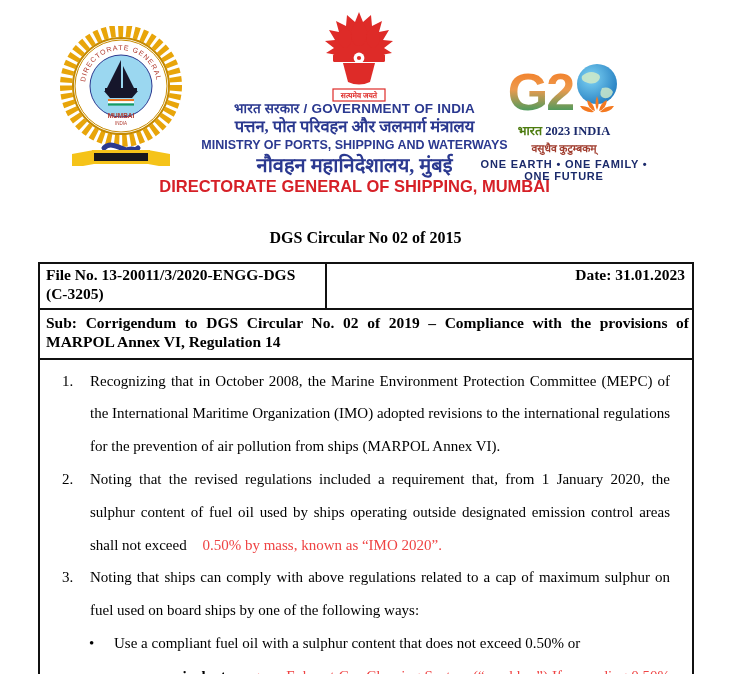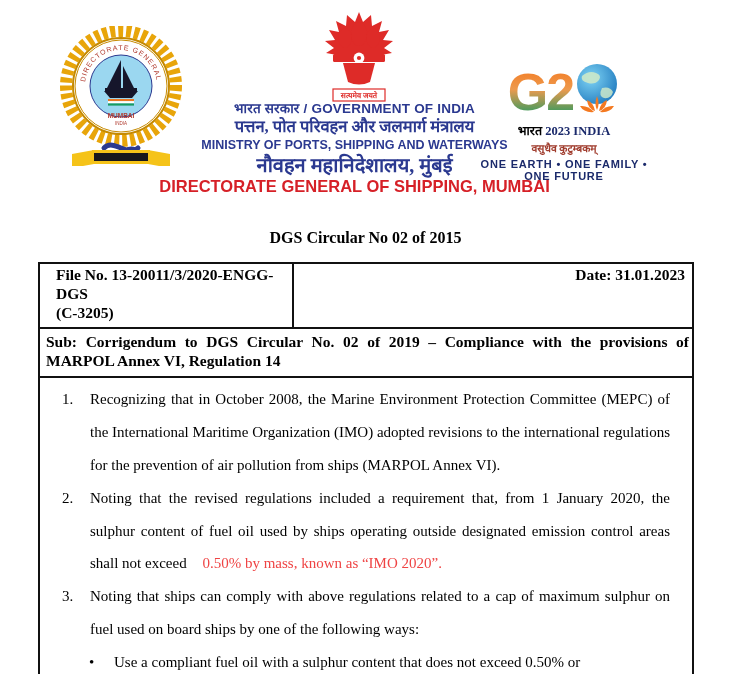--- a/index.html
+++ b/index.html
@@ -18,32 +18,32 @@
 
   .dgs-seal   { position:absolute; left:52px; top:26px; }
   .emblem     { position:absolute; left:309px; top:10px; }
   .g20        { position:absolute; left:476px; top:56px; width:176px; text-align:center; }
   .g20-row    { display:flex; align-items:flex-end; justify-content:center; height:62px; }
   .g20-brand  { font-family:"Liberation Sans",sans-serif; font-weight:900; font-size:52px; line-height:1;
                 background:linear-gradient(180deg,#F47920 0%,#ED9A4E 45%,#169B62 100%);
                 -webkit-background-clip:text; background-clip:text; color:transparent; letter-spacing:-2px; }
   .g20-globe  { position:relative; width:46px; height:56px; margin-left:1px; }
   .g20-year   { margin-top:4px; font-size:12.5px; font-weight:bold; color:#1B2A6B; }
-  .g20-year .bharat { color:#000000; }
+  .g20-year .bharat { color:#4d7c0f; }
   .g20-tag    { margin-top:2px; font-size:10.5px; font-weight:bold; color:#A03C2D; }
   .g20-motto  { margin-top:3px; font-family:"Liberation Sans",sans-serif; font-size:11px; font-weight:bold;
                 color:#1B2A6B; letter-spacing:.8px; }
 
   
   .circ-title { position:absolute; top:229px; left:0; width:731px; text-align:center;
                 font-weight:bold; font-size:16px; }
   .frame { position:absolute; left:38px; top:262px; width:656px; height:500px;
            border:2px solid #111; }
   .row1 { display:flex; border-bottom:2px solid #111; }
-  .cell-file { width:254px; border-right:2px solid #111; padding:2px 8px 4px 16px;
+  .cell-file { width:287px; border-right:2px solid #111; padding:2px 8px 4px 6px;
                font-weight:bold; font-size:15.5px; line-height:1.22; }
   .cell-date { flex:1; padding:2px 7px 7px 8px; font-weight:bold; font-size:15.5px; text-align:right; }
   .row2 { border-bottom:2px solid #111; padding:3px 3px 6px 6px; font-weight:bold;
           font-size:15.5px; line-height:1.25; text-align:justify; }
   .doc-body { padding:5px 22px 0 22px; font-size:15px; }
   .item   { display:grid; grid-template-columns:28px 1fr; line-height:32.8px; }
   .i-num  { line-height:32.8px; }
   .i-text { text-align:justify; }
   .bullet { display:grid; grid-template-columns:25px 1fr; margin-left:27px; line-height:32.8px; }
   .b-dot  { line-height:32.8px; }

